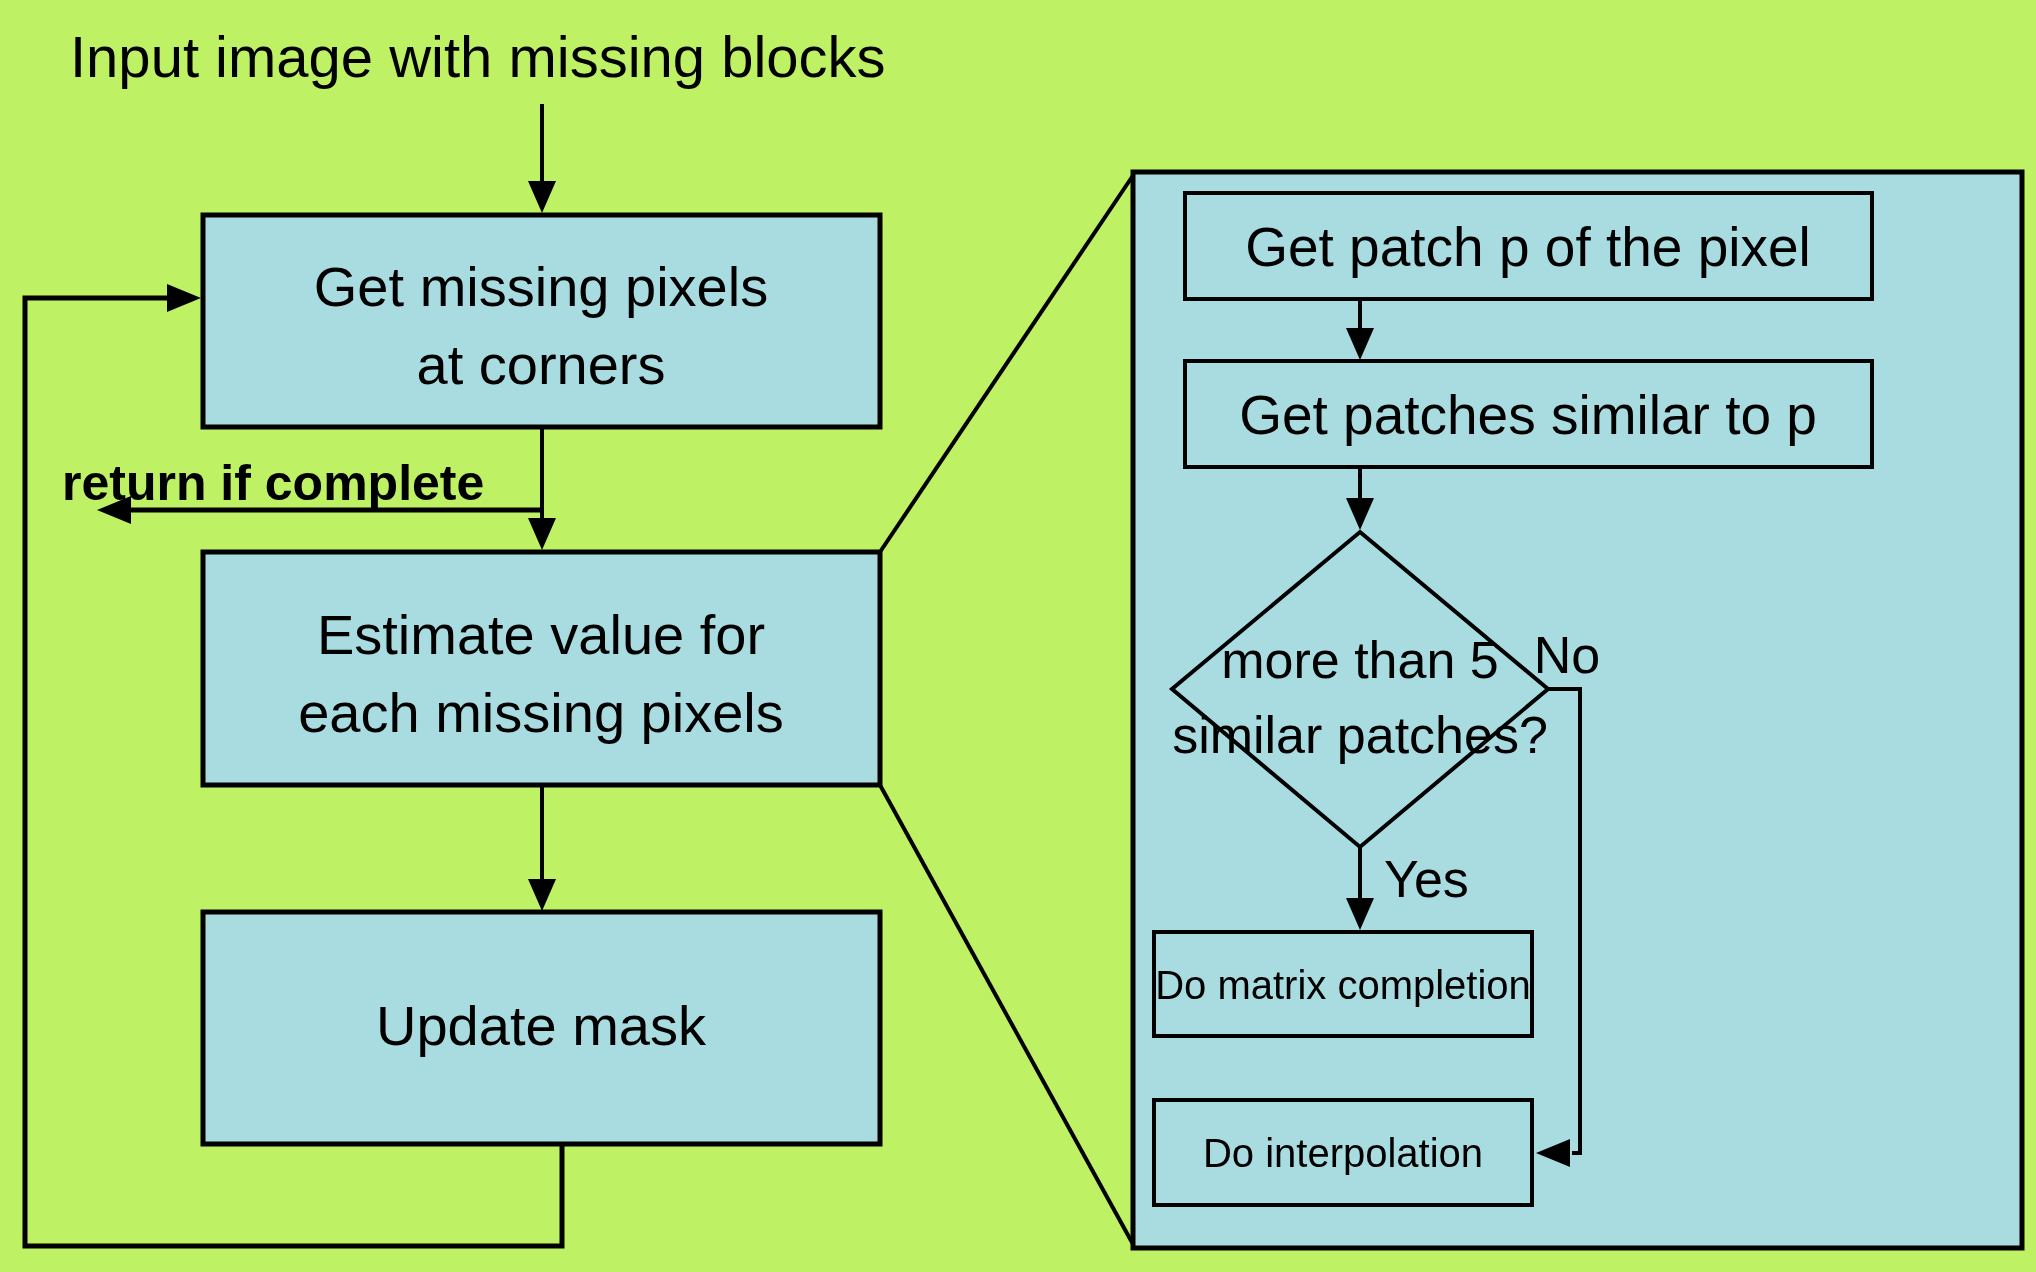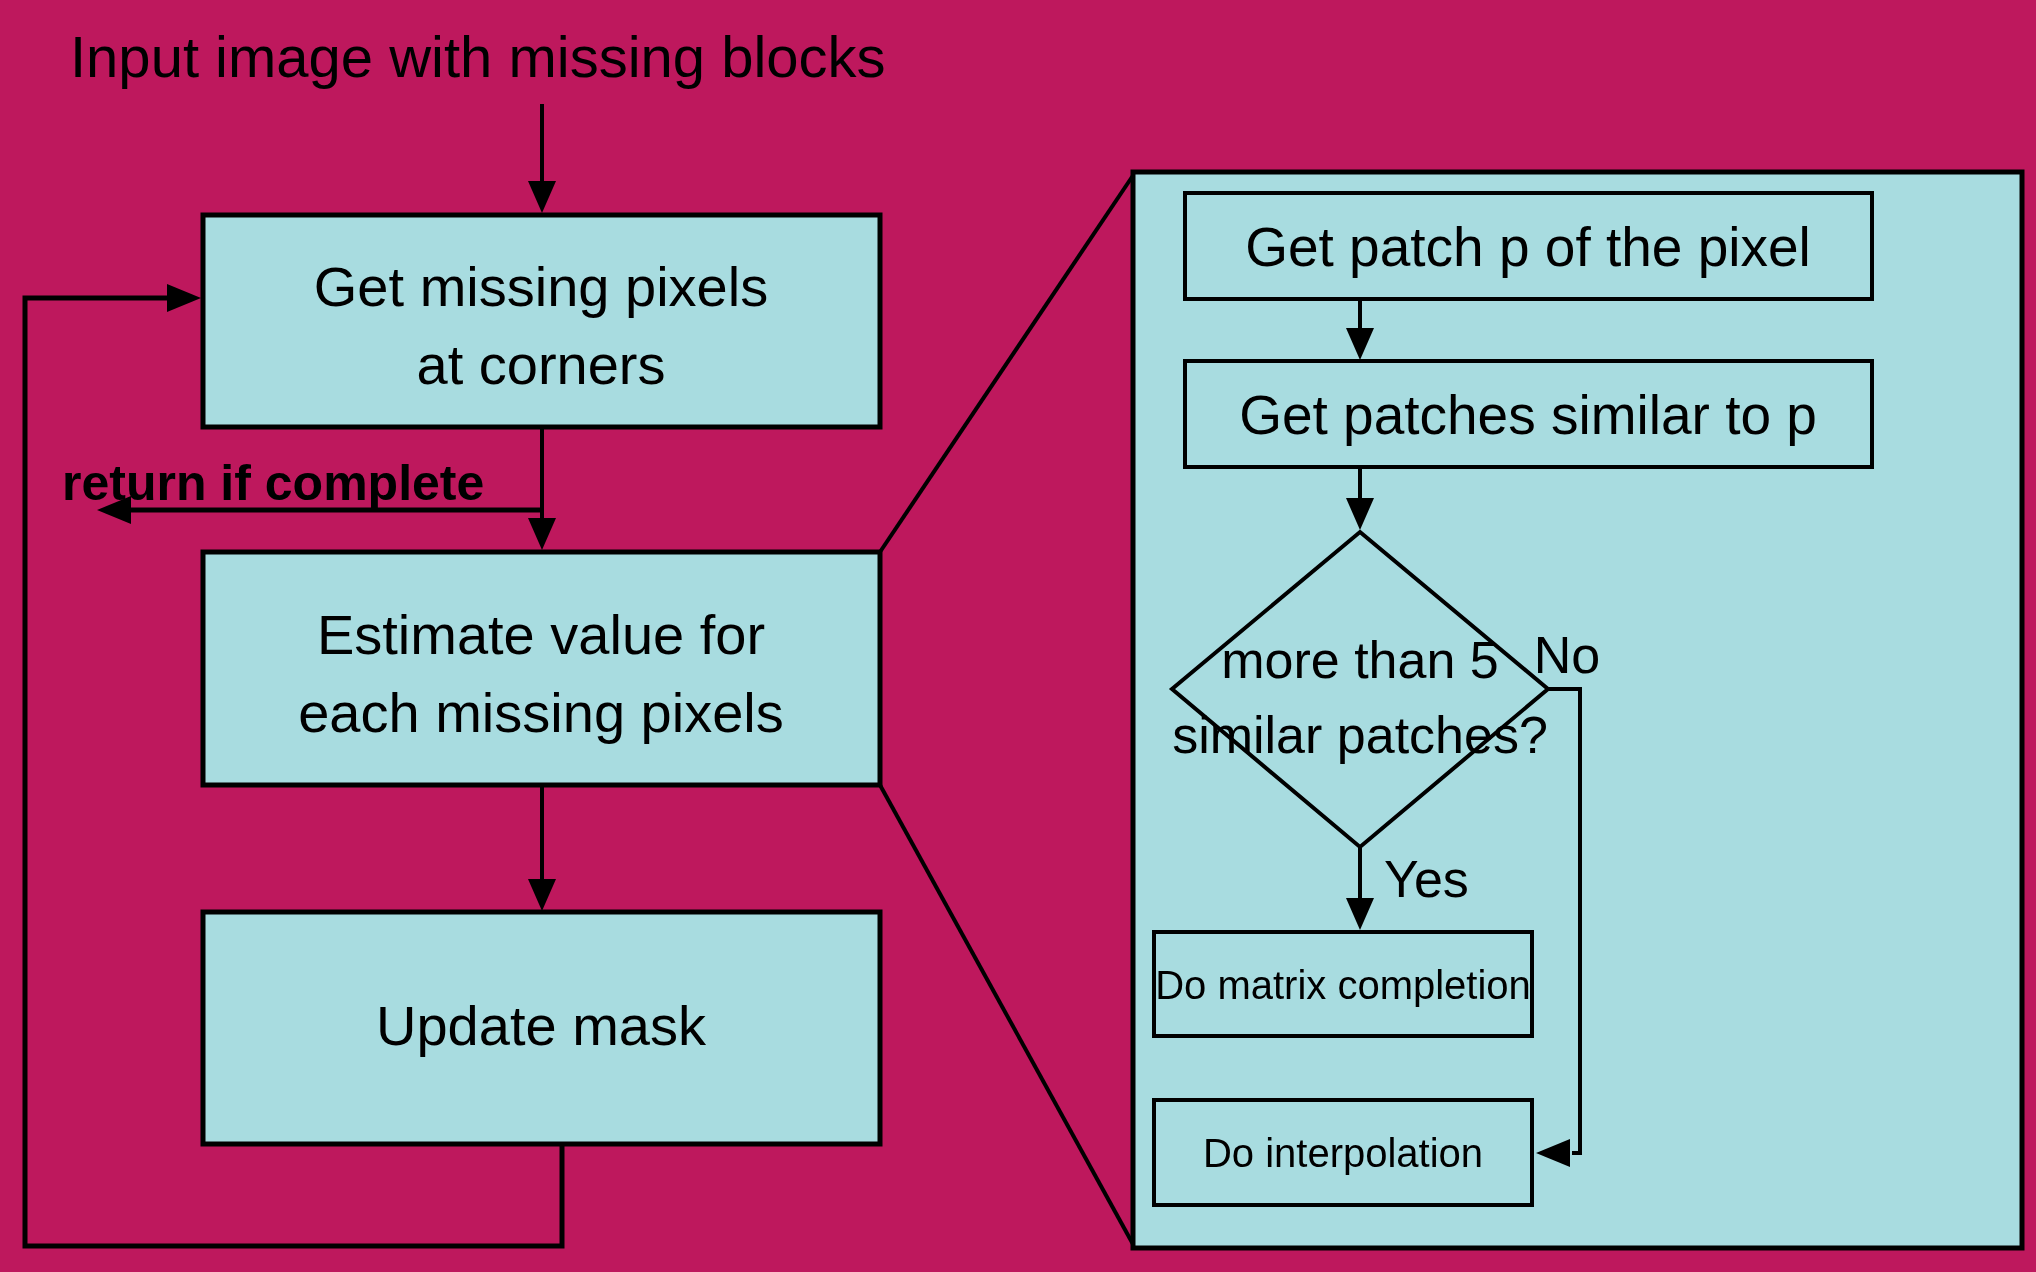--- a/index.html
+++ b/index.html
@@ -5,21 +5,21 @@
   html, body {
     margin: 0;
     padding: 0;
     background: #ffffff;
     font-family: "Liberation Sans", sans-serif;
   }
   .stage {
     position: relative;
     width: 2036px;
     height: 1272px;
-    background: #be185d;
+    background: #bef264;
     overflow: hidden;
   }
   svg text {
     font-family: "Liberation Sans", sans-serif;
     fill: #000000;
   }
   .t-title  { font-size: 58px; }
   .t-box    { font-size: 56px; }
   .t-bold   { font-size: 50px; font-weight: bold; }
   .t-inner  { font-size: 55px; }

